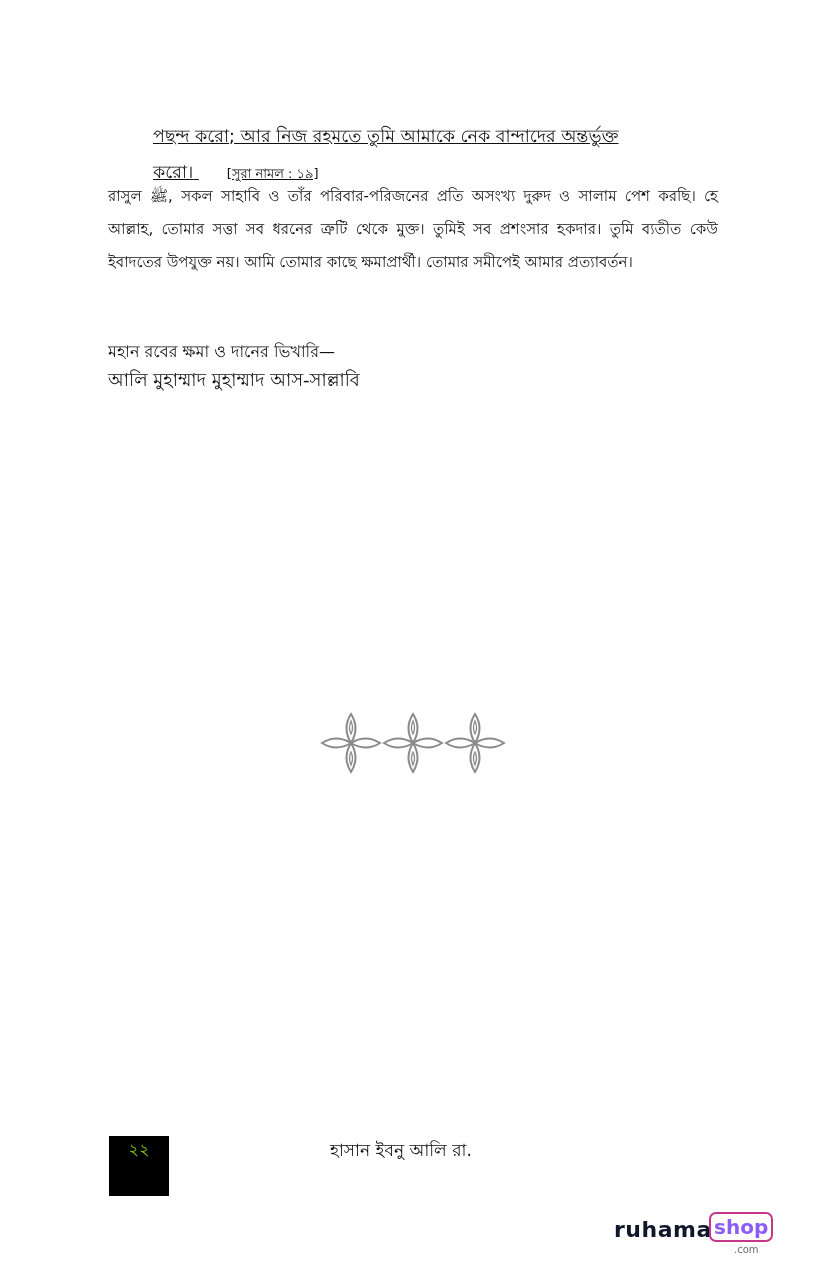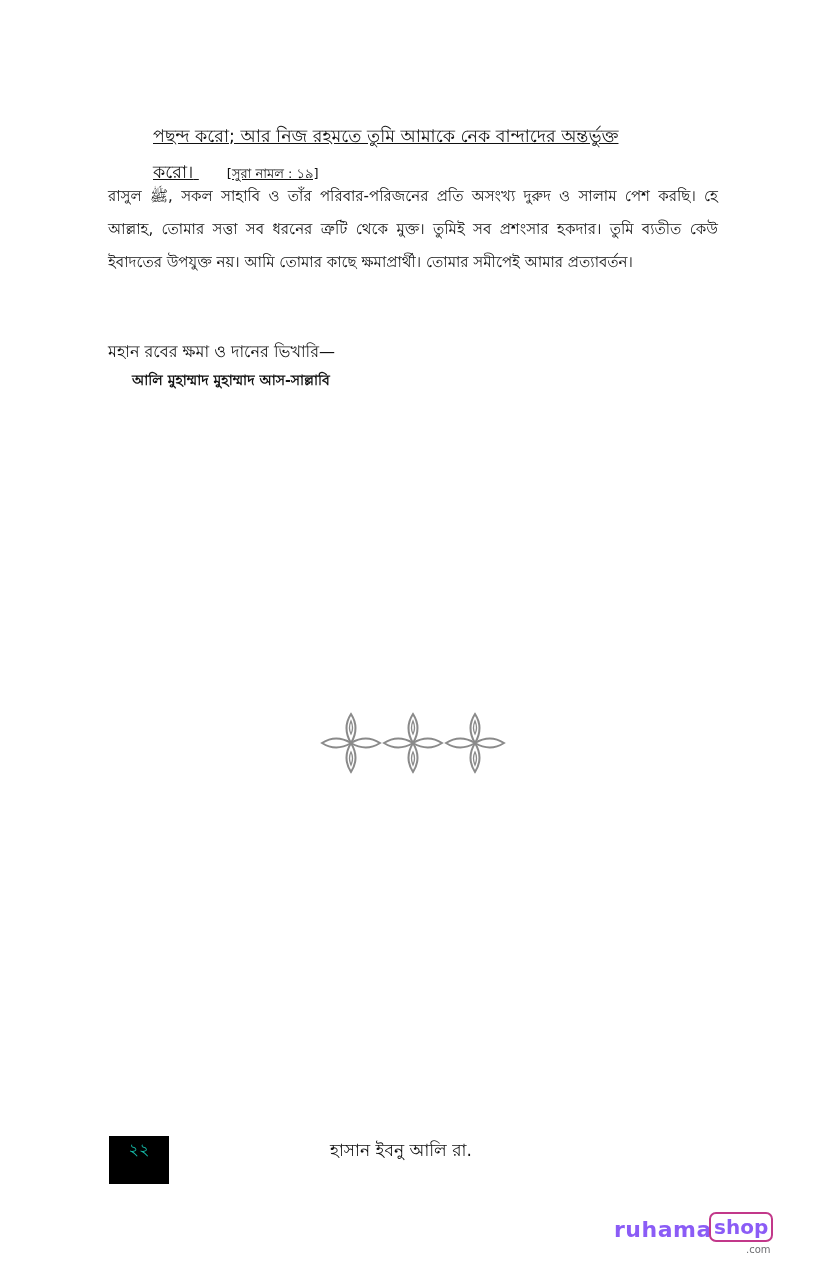--- a/index.html
+++ b/index.html
@@ -4,34 +4,34 @@
 <style>
   html, body { margin: 0; padding: 0; background: #ffffff; }
   body { width: 825px; height: 1275px; position: relative; overflow: hidden;
          font-family: "DejaVu Sans", sans-serif; color: #111; }
   .quote { position: absolute; left: 153px; top: 118px; width: 545px;
            font-size: 17.5px; line-height: 36px; text-decoration: underline; }
   .quote .cite { font-size: 13px; margin-left: 28px; }
   .para { position: absolute; left: 108px; top: 180px; width: 610px;
           font-size: 15px; line-height: 33px; text-align: justify; text-align-last: left; }
   .sig { position: absolute; left: 108px; top: 338px; font-size: 16px; line-height: 28px; }
-  .sig .name { font-weight: bold; font-size: 14px; margin-left: 24px; }
+  .sig .name { font-weight: normal; font-size: 18px; }
   .sig .date { font-size: 15px; }
   .ornament { position: absolute; left: 320px; top: 712px; width: 186px; height: 62px; }
-  .page-box { position: absolute; left: 109px; top: 1136px; width: 60px; height: 48px;
-              background: #000; color: #14b8a6; text-align: center; font-size: 16px; line-height: 28px; }
+  .page-box { position: absolute; left: 109px; top: 1136px; width: 60px; height: 60px;
+              background: #000; color: #84cc16; text-align: center; font-size: 16px; line-height: 28px; }
   .running-head { position: absolute; left: 330px; top: 1136px; font-size: 17px; line-height: 28px; }
   .logo { position: absolute; left: 614px; top: 1209px; width: 170px; height: 55px; }
   .logo .ruhama { position: absolute; left: 0; top: 8px; font-family: "DejaVu Sans", sans-serif;
-                  font-weight: bold; font-size: 22px; color: #8b5cf6; letter-spacing: 0.5px; }
+                  font-weight: bold; font-size: 22px; color: #0f172a; letter-spacing: 0.5px; }
   .logo .shop-bubble { position: absolute; left: 95px; top: 3px; width: 64px; height: 30px;
                        border: 2.5px solid #c2388a; border-radius: 7px; box-sizing: border-box; }
   .logo .shop { position: absolute; left: 100px; top: 6px; font-weight: bold; font-size: 20px;
                 color: #8b5cf6; }
-  .logo .dotcom { position: absolute; left: 132px; top: 35px; font-size: 10px; color: #6d6e71; }
+  .logo .dotcom { position: absolute; left: 120px; top: 35px; font-size: 10px; color: #6d6e71; }
 </style>
 </head>
 <body>
 
 <div class="quote">
   <div>পছন্দ করো; আর নিজ রহমতে তুমি আমাকে নেক বান্দাদের অন্তর্ভুক্ত</div>
   <div>
     <span>করো।</span>
     <span class="cite">[সুরা নামল : ১৯]</span>
   </div>

